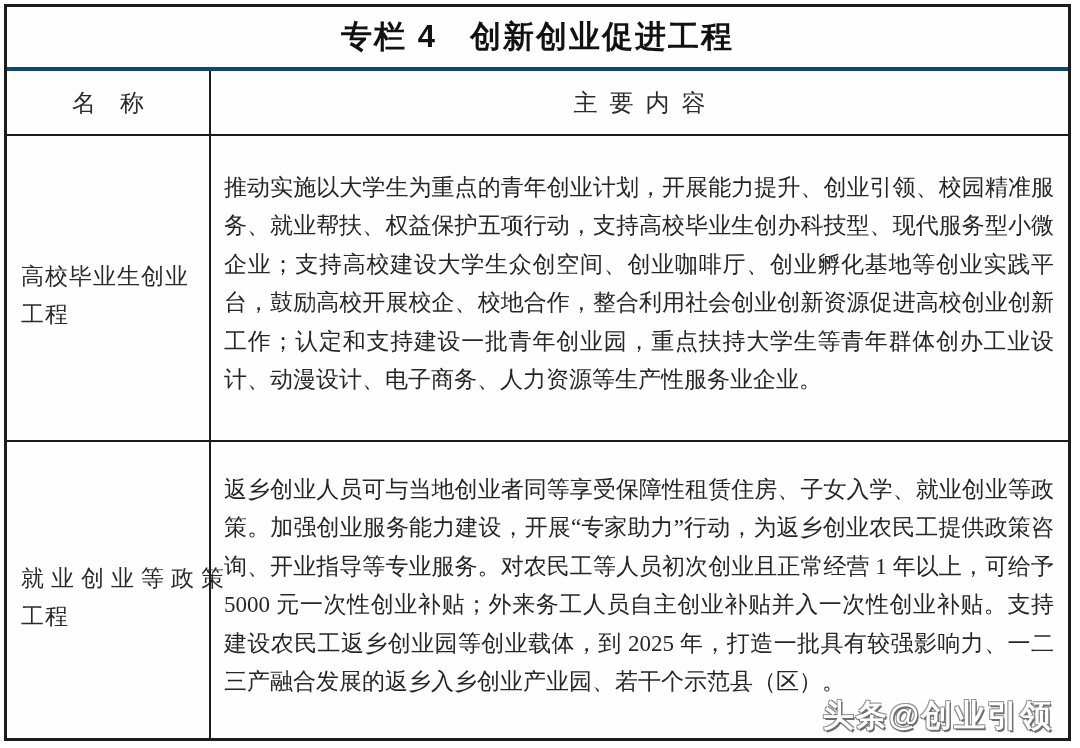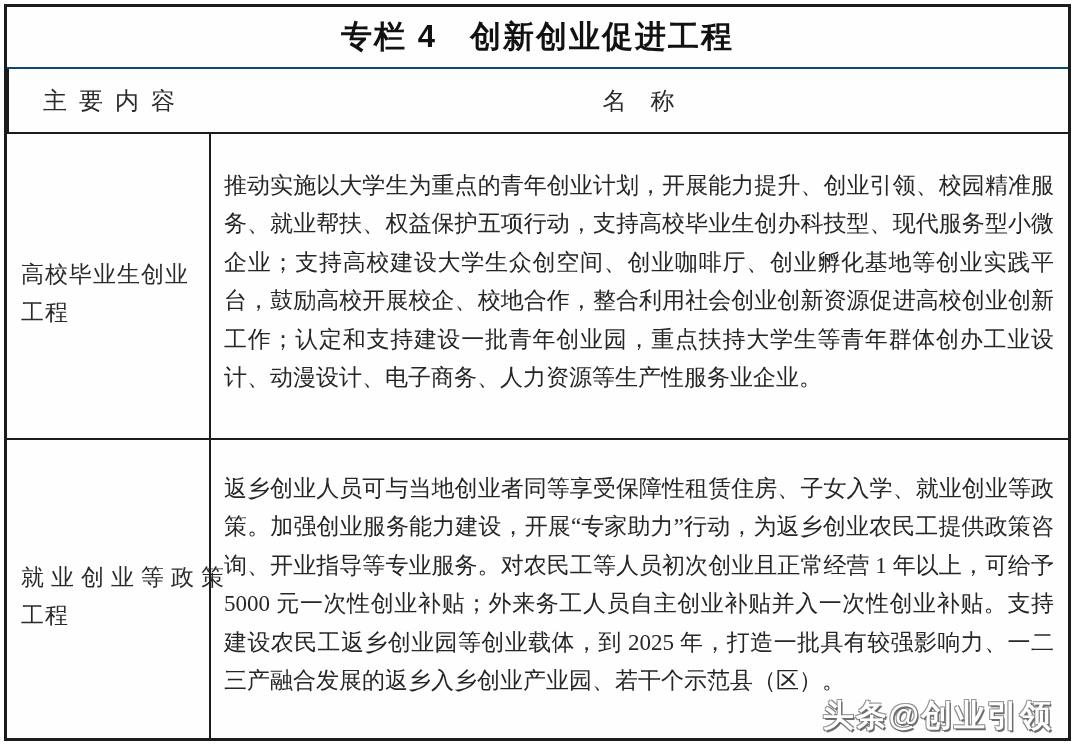--- a/index.html
+++ b/index.html
@@ -23,21 +23,21 @@
     width: 1061px;
     height: 731px;
     border: 3px solid #1c1c1c;
     background: #fefefe;
     display: flex;
     flex-direction: column;
   }
   .title-row {
     height: 60px;
     flex: 0 0 60px;
-    border-bottom: 2px solid #0c4a6e;
+    border-bottom: 4px solid #0c4a6e;
     display: flex;
     align-items: center;
     justify-content: center;
     font-family: "Liberation Sans", "DejaVu Sans", sans-serif;
     font-weight: bold;
     font-size: 31px;
     letter-spacing: 2px;
     color: #111111;
   }
   .grid {
@@ -115,22 +115,22 @@
 <body>
 
 <div class="page">
 
   <div class="tbl">
 
     <div class="title-row">专栏 4　创新创业促进工程</div>
 
     <div class="grid">
 
+      <div class="cell header-cell">名　称</div>
       <div class="cell header-cell header-content content-col">主 要 内 容</div>
-      <div class="cell header-cell">名　称</div>
 
       <div class="cell name-cell body-row">
         <div class="name-line">高校毕业生创业</div>
         <div class="name-line">工程</div>
       </div>
       <div class="cell content-cell content-col body-row">
         <div class="content-text">推动实施以大学生为重点的青年创业计划，开展能力提升、创业引领、校园精准服务、就业帮扶、权益保护五项行动，支持高校毕业生创办科技型、现代服务型小微企业；支持高校建设大学生众创空间、创业咖啡厅、创业孵化基地等创业实践平台，鼓励高校开展校企、校地合作，整合利用社会创业创新资源促进高校创业创新工作；认定和支持建设一批青年创业园，重点扶持大学生等青年群体创办工业设计、动漫设计、电子商务、人力资源等生产性服务业企业。</div>
       </div>
 
       <div class="cell name-cell body-row">

